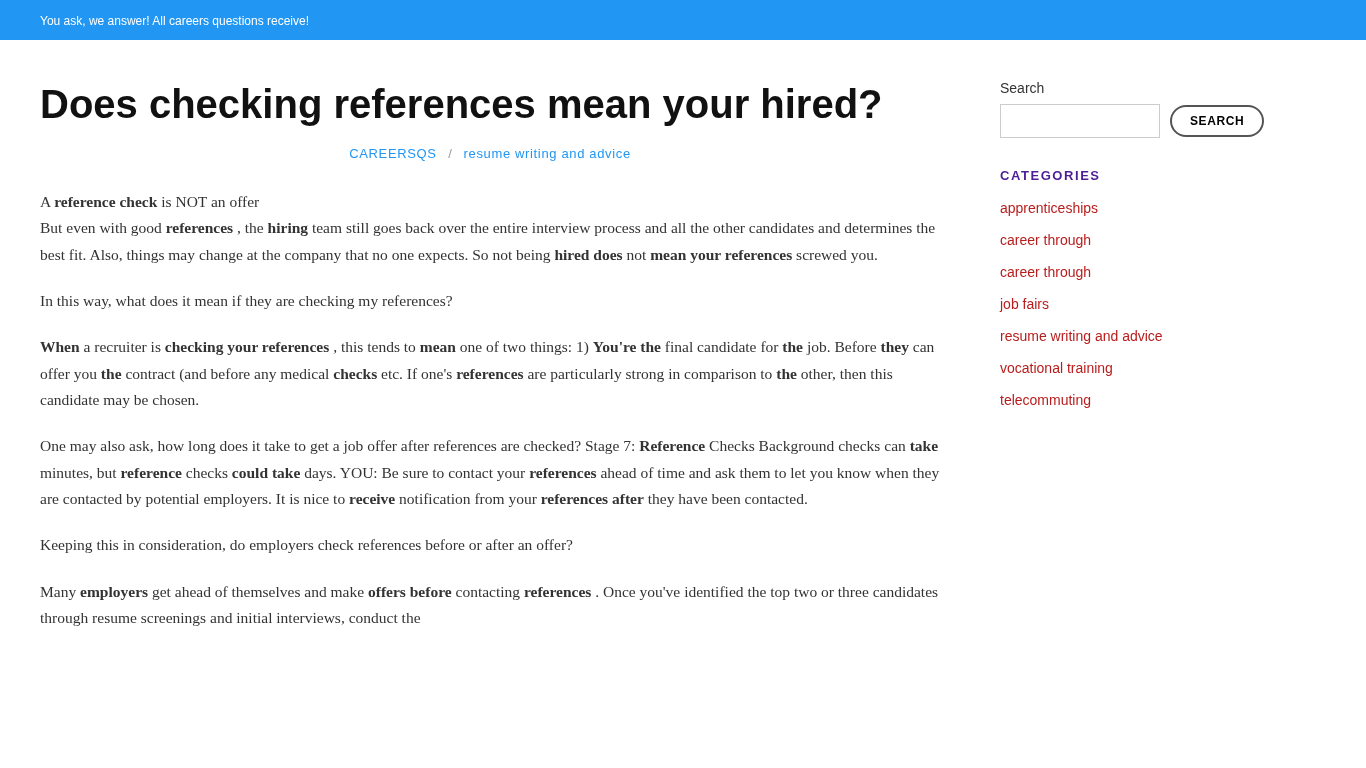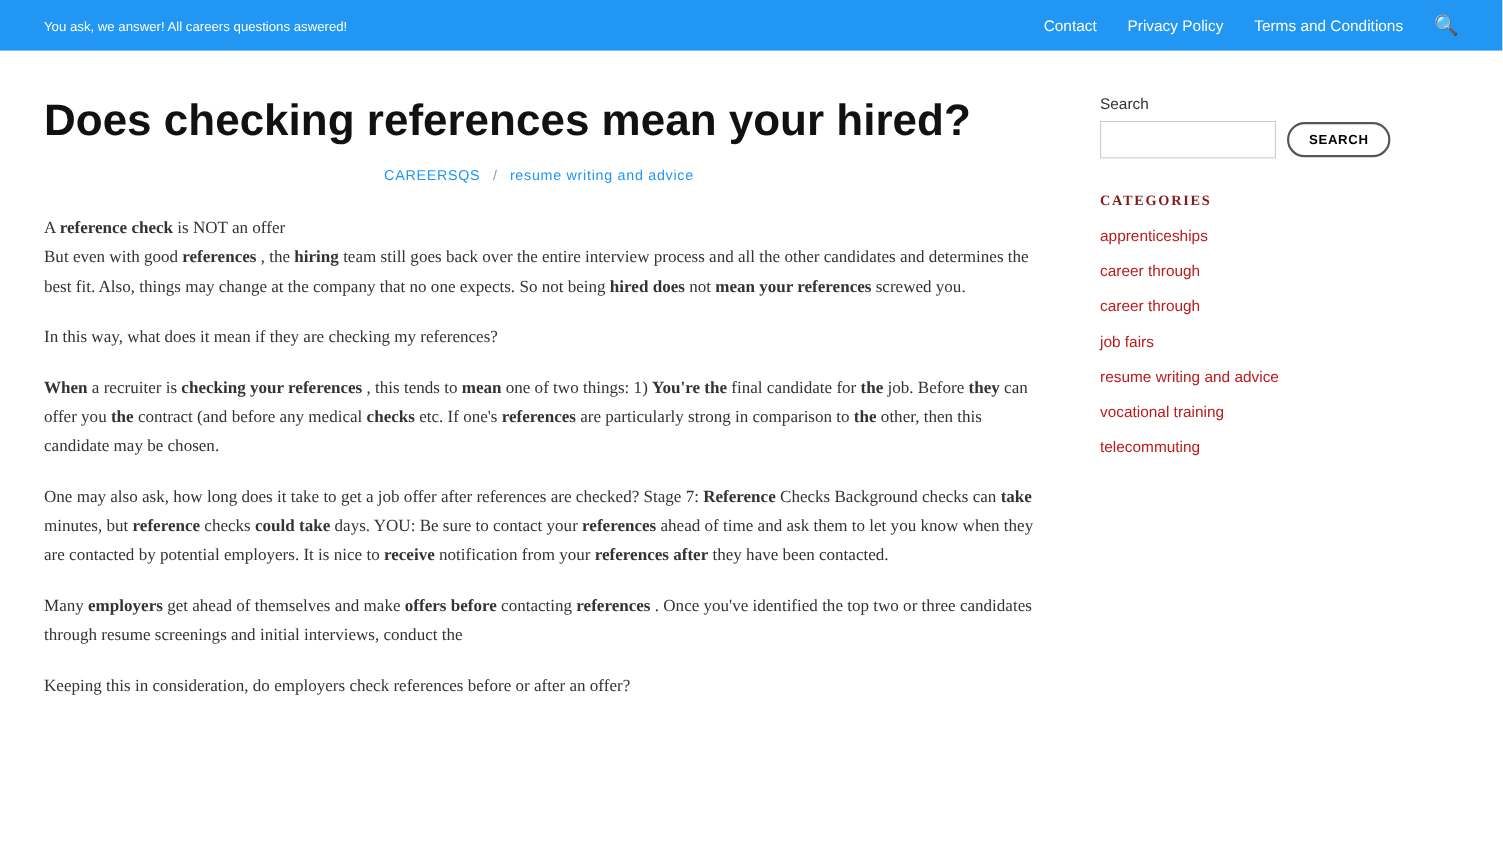--- a/index.html
+++ b/index.html
@@ -130,72 +130,64 @@
       font-weight: bold;
       cursor: pointer;
       letter-spacing: 0.05em;
       font-family: Arial, sans-serif;
     }
 
     .categories-title {
       font-size: 13px;
       font-weight: bold;
       letter-spacing: 0.12em;
-      color: #7f1d1d;
-      font-family: Liberation Serif, serif;
+      color: #4c1d95;
+      font-family: Liberation Sans, sans-serif;
       margin-bottom: 16px;
     }
     .categories-list {
       list-style: none;
     }
     .categories-list li {
       margin-bottom: 14px;
     }
     .categories-list li a {
       color: #b91c1c;
       text-decoration: none;
       font-family: Arial, sans-serif;
       font-size: 14px;
     }
   </style>
 </head>
 <body>
 
 <header class="header">
   <div class="header-left">
-    <div class="site-tagline">You ask, we answer! All careers questions aswered!</div>
+    <div class="site-tagline">You ask, we answer! All careers questions receive!</div>
   </div>
-  <nav class="header-nav">
-    <a href="#">Contact</a>
-    <a href="#">Privacy Policy</a>
-    <a href="#">Terms and Conditions</a>
-    <button class="search-icon-btn">
-      🔍
-    </button>
-  </nav>
 </header>
 
 <div class="page-body">
 
   <main class="main-content">
     <h1 class="article-title">Does checking references mean your hired?</h1>
 
     <div class="breadcrumb">
       <a href="#">CAREERSQS</a>
       <span class="sep">/</span>
       <a href="#">resume writing and advice</a>
     </div>
 
     <div class="article-body">
       <p>A <strong>reference check</strong> is NOT an offer<br>But even with good <strong>references</strong> , the <strong>hiring</strong> team still goes back over the entire interview process and all the other candidates and determines the best fit. Also, things may change at the company that no one expects. So not being <strong>hired does</strong> not <strong>mean your references</strong> screwed you.</p>
       <p>In this way, what does it mean if they are checking my references?</p>
       <p><strong>When</strong> a recruiter is <strong>checking your references</strong> , this tends to <strong>mean</strong> one of two things: 1) <strong>You're the</strong> final candidate for <strong>the</strong> job. Before <strong>they</strong> can offer you <strong>the</strong> contract (and before any medical <strong>checks</strong> etc. If one's <strong>references</strong> are particularly strong in comparison to <strong>the</strong> other, then this candidate may be chosen.</p>
       <p>One may also ask, how long does it take to get a job offer after references are checked? Stage 7: <strong>Reference</strong> Checks Background checks can <strong>take</strong> minutes, but <strong>reference</strong> checks <strong>could take</strong> days. YOU: Be sure to contact your <strong>references</strong> ahead of time and ask them to let you know when they are contacted by potential employers. It is nice to <strong>receive</strong> notification from your <strong>references after</strong> they have been contacted.</p>
+      <p>Keeping this in consideration, do employers check references before or after an offer?</p>
       <p>Many <strong>employers</strong> get ahead of themselves and make <strong>offers before</strong> contacting <strong>references</strong> . Once you've identified the top two or three candidates through resume screenings and initial interviews, conduct the</p>
-      <p>Keeping this in consideration, do employers check references before or after an offer?</p>
     </div>
   </main>
 
   <aside class="sidebar">
     <span class="sidebar-search-label">Search</span>
     <div class="sidebar-search-row">
       <input class="sidebar-search-input" type="text" style="">
       <button class="sidebar-search-btn">SEARCH</button>
     </div>
 

